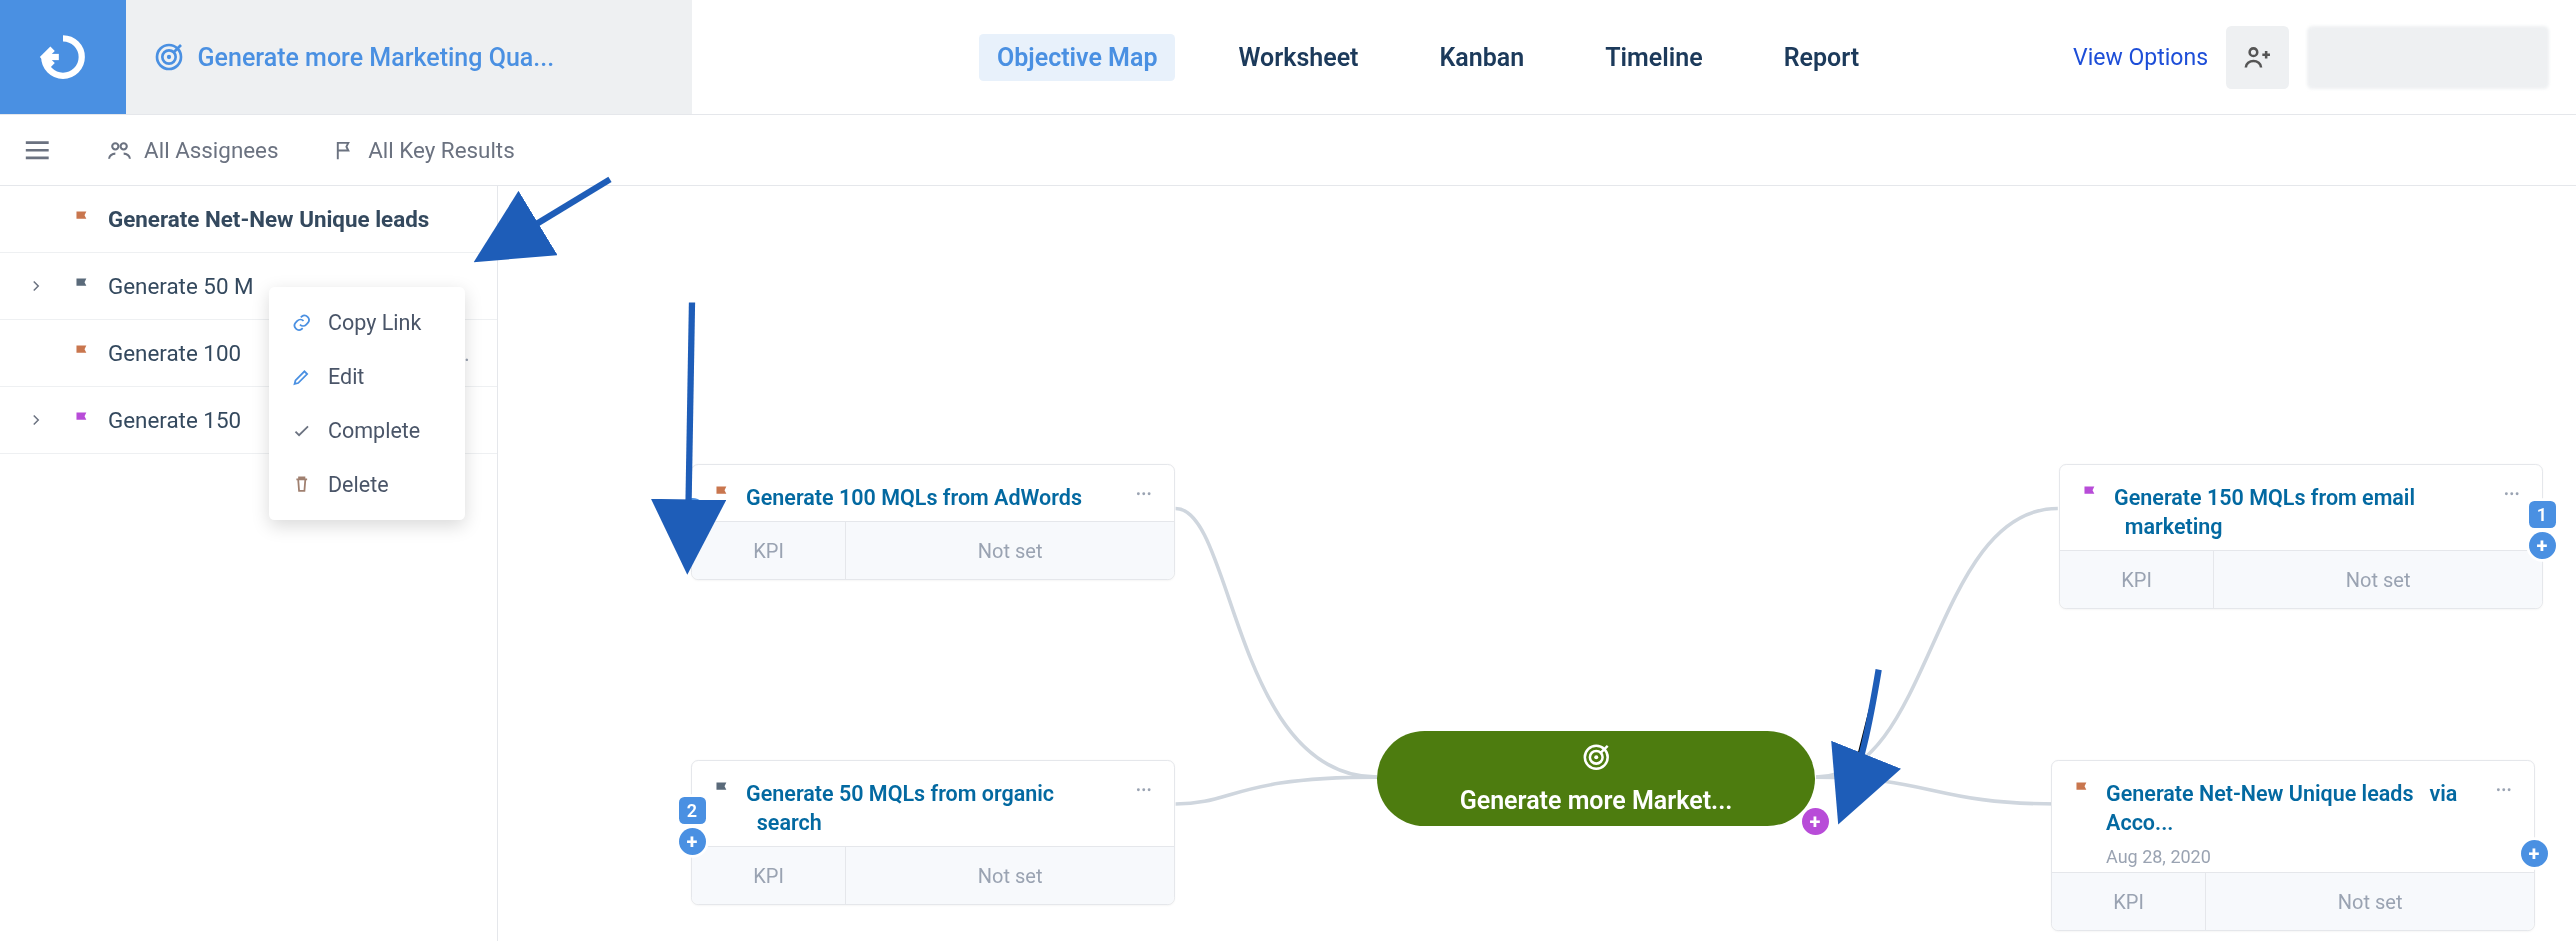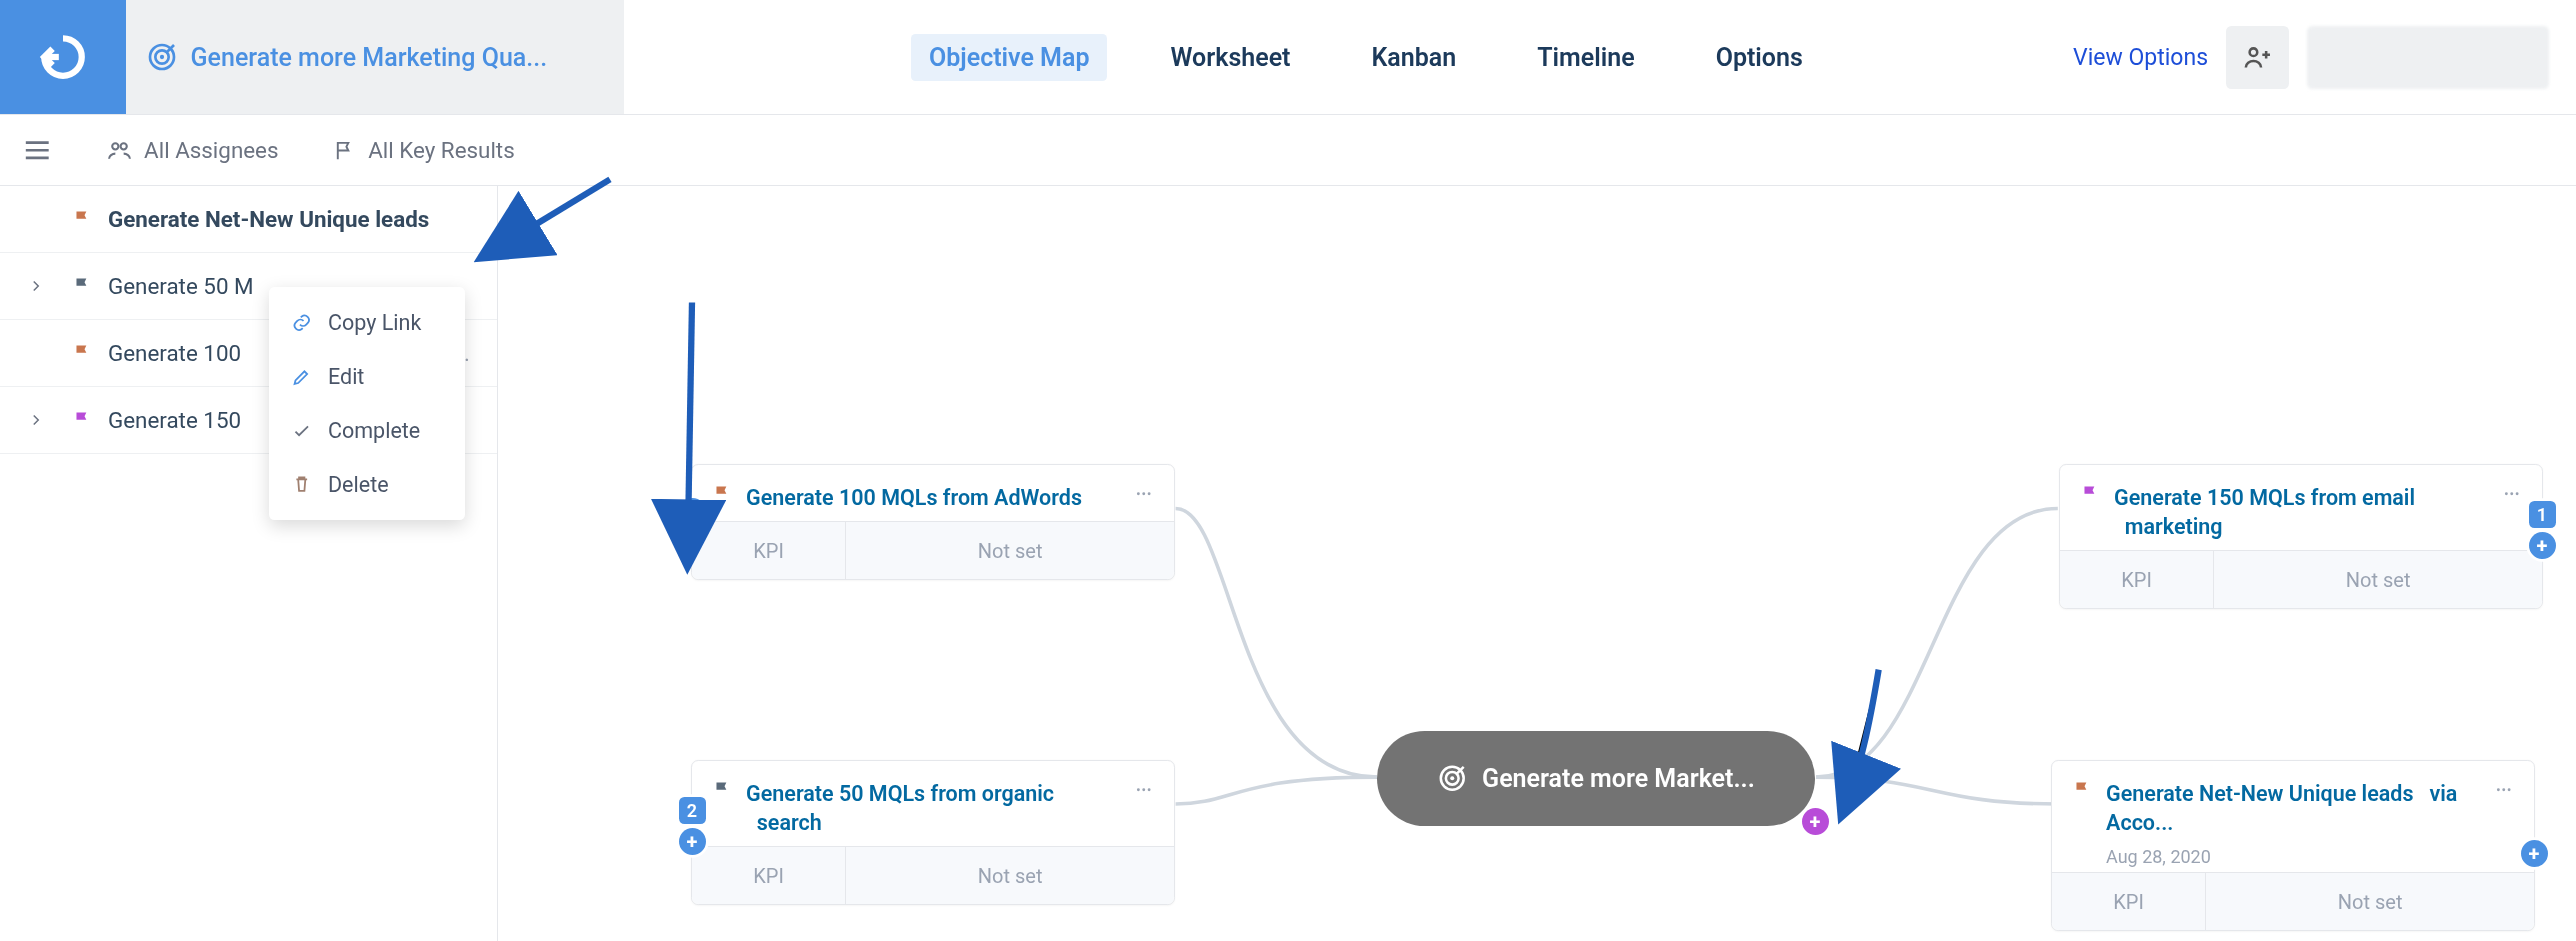--- a/index.html
+++ b/index.html
@@ -1,19 +1,19 @@
 <!DOCTYPE html>
 <html style="font-size:14.4px"><head>
 <meta charset="utf-8">
 <style>
   * { box-sizing: border-box; margin: 0; padding: 0; }
   html, body { width: 2576px; height: 942px; font-family: -apple-system, BlinkMacSystemFont, "Segoe UI", Roboto, Arial, sans-serif; background: #fff; color: #333; }
   .header { position: absolute; top: 0; left: 0; right: 0; height: 114px; display: flex; align-items: center; }
   .logo-box { width: 126px; height: 114px; background: #4A90E2; display: flex; align-items: center; justify-content: center; color: #fff; }
-  .title-box { height: 114px; background: #eef0f2; display: flex; align-items: center; padding: 0 20px; gap: 12.6px; width: 498px; }
+  .title-box { height: 114px; background: #eef0f2; display: flex; align-items: center; padding: 0 27px; gap: 12.6px; width: 566px; }
   .title-box .target-icon { color: #4A90E2; }
   .title-text { color: #4A90E2; font-size: 25px; font-weight: 500; white-space: nowrap; overflow: hidden; text-overflow: ellipsis; }
   .tabs { display: flex; align-items: center; gap: 45px; margin-left: 287px; }
   .tab { font-size: 25px; font-weight: 600; color: #1c3a5b; padding: 9px 18px; border-radius: 4.5px; cursor: pointer; }
   .tab.active { background: #e8f1fb; color: #4A90E2; }
   .right-controls { position: absolute; right: 27px; top: 0; height: 114px; display: flex; align-items: center; gap: 18px; }
   .view-options { font-size: 23px; color: #1d4ed8; }
   .icon-btn { width: 63px; height: 63px; background: #eef0f2; border-radius: 5.4px; display: flex; align-items: center; justify-content: center; color: #666; }
   .placeholder-btn { width: 242px; height: 63px; background: #eef0f2; border-radius: 5.4px; filter: blur(1.8px); }
 
@@ -40,21 +40,21 @@
   .node-head { display: flex; align-items: flex-start; padding: 18px 20px 9px 20px; gap: 12.6px; }
   .node-title { font-size: 21.5px; color: #0369a1; font-weight: 600; line-height: 1.35; flex: 1; }
   .node-date { font-size: 18px; color: #9aa3b2; padding: 0 20px 5.4px 54px; }
   .node-more { color: #9aa3b2; }
   .node-body { display: flex; border-top: 0.9px solid #e5e7eb; background: #f7f9fc; border-radius: 0 0 7.2px 7.2px; }
   .node-cell { flex: 0 0 32%; border-right: 0.9px solid #e5e7eb; display:flex; align-items:center; justify-content:center; height: 57px; color:#9aa3b2; font-size:20px; }
   .node-cell2 { flex: 1; display:flex; align-items:center; justify-content:center; height: 57px; color:#9aa3b2; font-size:20px; }
   .plus-btn { position: absolute; width: 27px; height: 27px; background: #4A90E2; border-radius: 50%; display:flex;align-items:center;justify-content:center; color:#fff; font-weight:700; font-size:20px; box-shadow: 0 0 0 2.7px #fff; }
   .badge { position: absolute; min-width: 27px; height: 27px; background: #4A90E2; border-radius: 5.4px; display:flex;align-items:center;justify-content:center; color:#fff; font-weight:600; font-size:18px; box-shadow: 0 0 0 2.7px #fff; }
 
-  .center-pill { position: absolute; background: #737373; color: #fff; border-radius: 54px; height: 95px; width: 438px; display: flex; align-items: center; justify-content: center; gap: 14.4px; font-size: 25px; font-weight: 600; }
+  .center-pill { position: absolute; background: #4d7c0f; color: #fff; border-radius: 54px; height: 95px; width: 438px; display: flex; align-items: center; justify-content: center; gap: 14.4px; font-size: 25px; font-weight: 600; flex-direction: column; }
   .pill-plus { position: absolute; width: 27px; height: 27px; background: #b84cd8; border-radius: 50%; display:flex;align-items:center;justify-content:center; color:#fff; font-weight:700; font-size:20px; box-shadow: 0 0 0 2.7px #fff; }
 
   .wire { position: absolute; pointer-events: none; }
 
   .arrow { position: absolute; pointer-events: none; }
 </style>
 </head>
 <body>
 
 <div class="header">
@@ -72,21 +72,21 @@
       <circle cx="12" cy="12" r="1.6" fill="#4A90E2"></circle>
       <path d="M15 9 L21 3" stroke="#4A90E2" stroke-width="2"></path>
     </svg>
     <span class="title-text">Generate more Marketing Qua...</span>
   </div>
   <div class="tabs">
     <div class="tab active">Objective Map</div>
     <div class="tab">Worksheet</div>
     <div class="tab">Kanban</div>
     <div class="tab">Timeline</div>
-    <div class="tab">Options</div>
+    <div class="tab">Report</div>
   </div>
   <div class="right-controls">
     <span class="view-options">View Options</span>
     <div class="icon-btn">
       <svg width="30.5" height="30.5" viewBox="0 0 24 24">
         <circle cx="9" cy="8" r="3" stroke="#555" stroke-width="2" fill="none"></circle>
         <path d="M3 20c0-3 3-5 6-5s6 2 6 5" stroke="#555" stroke-width="2" fill="none"></path>
         <path d="M16 10h6M19 7v6" stroke="#555" stroke-width="2"></path>
       </svg>
     </div>

